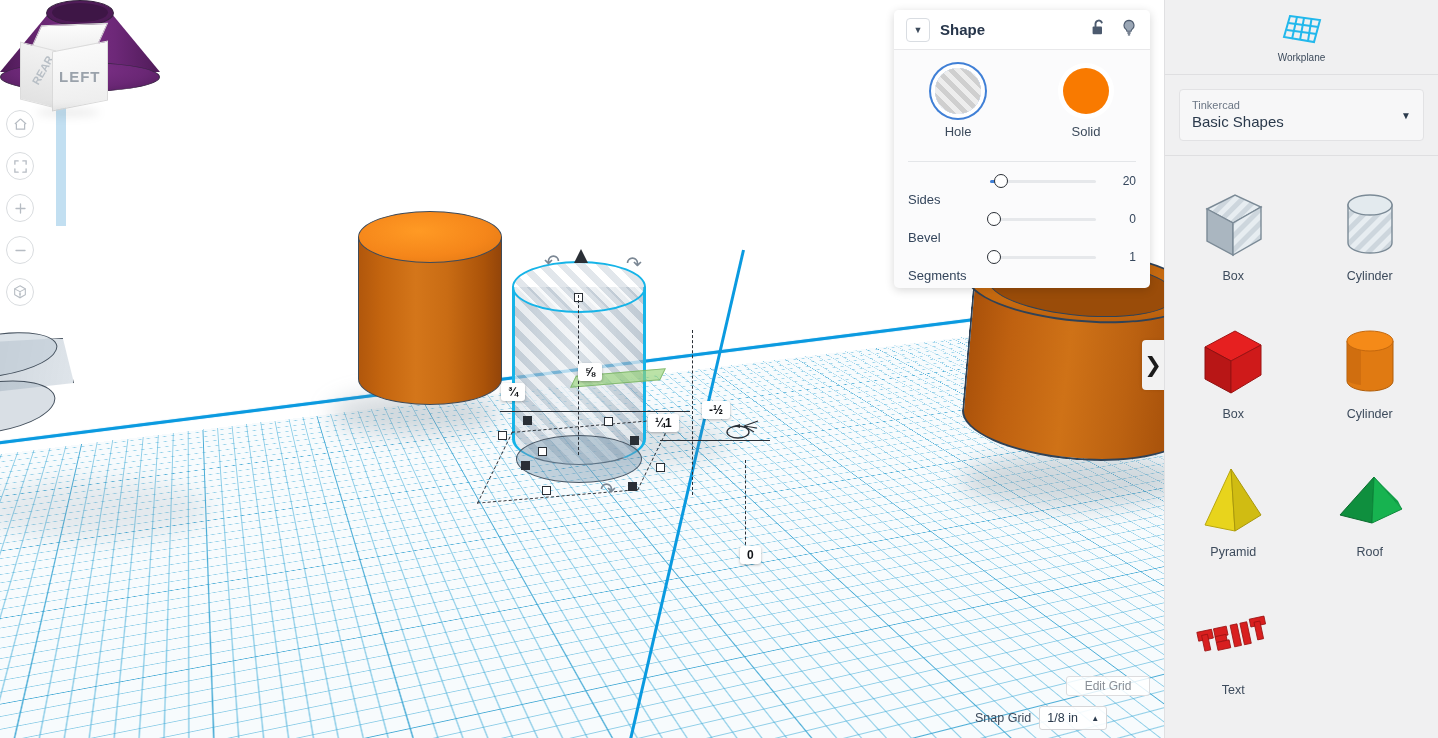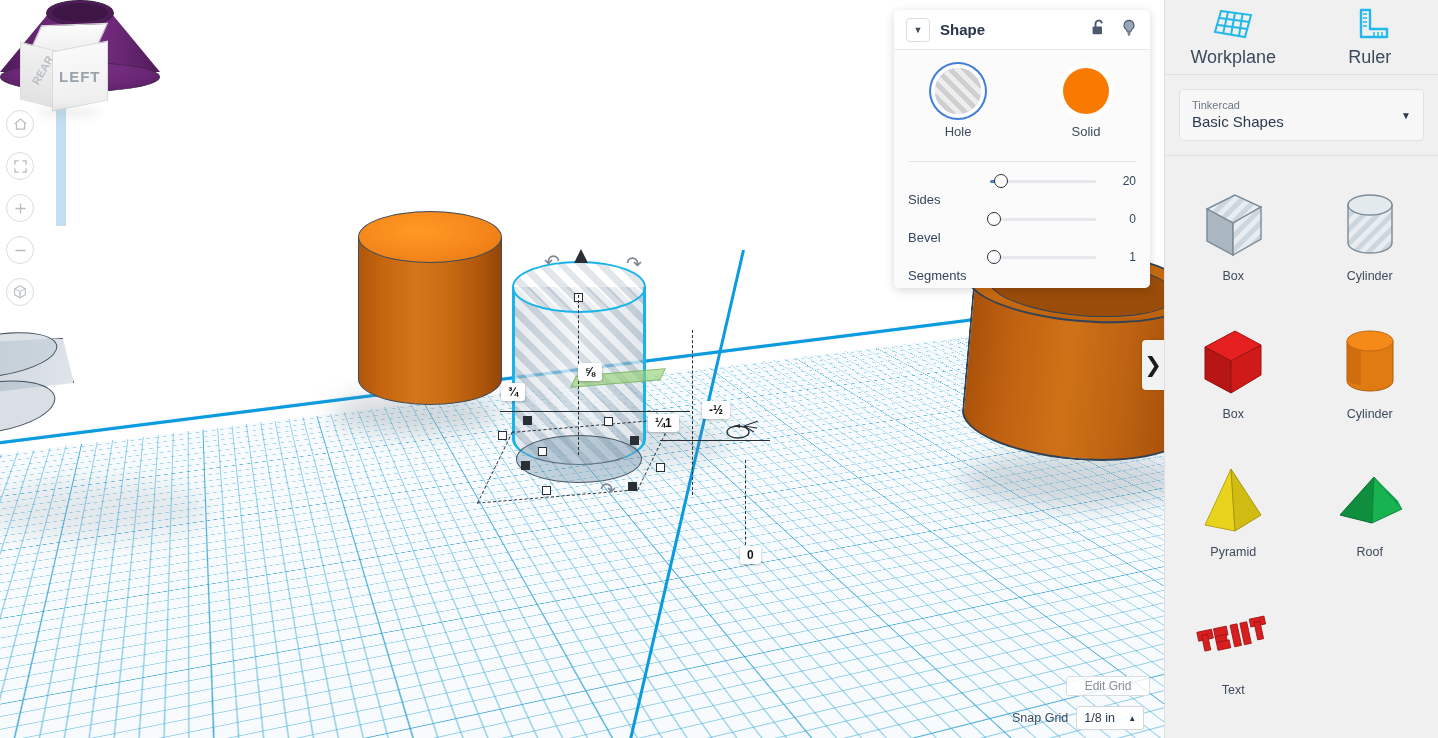--- a/index.html
+++ b/index.html
@@ -279,21 +279,21 @@
   
   #sidebar {
     position: absolute; left: 1164px; top: 0; width: 274px; height: 738px;
     background: #f0f0f1; border-left: 1px solid #e0e0e2; overflow: hidden;
   }
   #sidebar-tools { display: flex; height: 74px; }
   .tool-cell {
     flex: 1; display: flex; flex-direction: column; align-items: center;
     justify-content: center; cursor: pointer; gap: 6px;
   }
-  .tool-label { font-size: 18px; color: #3d4b5c; }
+  .tool-label { font-size: 10px; color: #3d4b5c; }
   #sidebar-tools-divider { height: 1px; background: #dfdfe1; }
   #collection-select {
     margin: 14px 14px 0; height: 52px; background: #f7f7f8;
     border: 1px solid #e2e2e4; border-radius: 4px;
     display: flex; align-items: center; padding: 0 12px; cursor: pointer;
   }
   #collection-text { flex: 1; }
   #collection-vendor { font-size: 11px; color: #6b7684; line-height: 1.3; }
   #collection-name { font-size: 15px; color: #2b3a4c; line-height: 1.3; }
   #collection-caret { font-size: 10px; color: #2b3a4c; }
@@ -309,21 +309,21 @@
   .shape-cap { margin-top: 2px; font-size: 12.5px; color: #3d4b5c; }
 
   
   #edit-grid-btn {
     position: absolute; left: 1066px; top: 676px; width: 84px; height: 20px;
     background: rgba(255,255,255,.82); border: 1px solid #dcdcde; border-radius: 3px;
     font-size: 12px; color: #8a8f96; display: flex; align-items: center;
     justify-content: center; cursor: pointer;
   }
   #snap-grid-wrap {
-    position: absolute; left: 1012px; top: 706px; display: flex; align-items: center; gap: 8px;
+    position: absolute; left: 975px; top: 706px; display: flex; align-items: center; gap: 8px;
   }
   #snap-grid-label { font-size: 12.5px; color: #3d4b5c; }
   #snap-grid-select {
     width: 68px; height: 24px; background: rgba(255,255,255,.9);
     border: 1px solid #d6d6d8; border-radius: 3px;
     display: flex; align-items: center; padding: 0 7px; cursor: pointer;
   }
   #snap-grid-value { flex: 1; font-size: 12.5px; color: #2b3a4c; }
   #snap-grid-caret { font-size: 8px; color: #2b3a4c; }
 </style>
@@ -528,32 +528,20 @@
       <div class="tool-cell">
         <svg width="44" height="34" viewBox="0 0 44 34">
           <g stroke="#22b8ec" stroke-width="2" fill="none">
             <path d="M10 4 L40 8 L34 30 L4 25 Z"></path>
             <path d="M17 5 L12 27 M24 6 L20 28 M31.5 7 L28 29"></path>
             <path d="M8.5 11 L38.5 15 M7 18 L36.5 22"></path>
           </g>
         </svg>
         <div class="tool-label">Workplane</div>
       </div>
-      <div class="tool-cell">
-        <svg width="40" height="34" viewBox="0 0 40 34">
-          <g stroke="#22b8ec" stroke-width="2.4" fill="none" stroke-linejoin="round">
-            <path d="M11 3 H20 V22 H37 V30 H11 Z"></path>
-          </g>
-          <g stroke="#22b8ec" stroke-width="1.5">
-            <path d="M13 7 h4 M13 11 h4 M13 15 h4 M13 19 h4"></path>
-            <path d="M24 25 v4 M28 25 v4 M32 25 v4"></path>
-          </g>
-        </svg>
-        <div class="tool-label">Ruler</div>
-      </div>
     </div>
     <div id="sidebar-tools-divider"></div>
 
     <div id="collection-select">
       <div id="collection-text">
         <div id="collection-vendor">Tinkercad</div>
         <div id="collection-name">Basic Shapes</div>
       </div>
       <div id="collection-caret">▼</div>
     </div>

